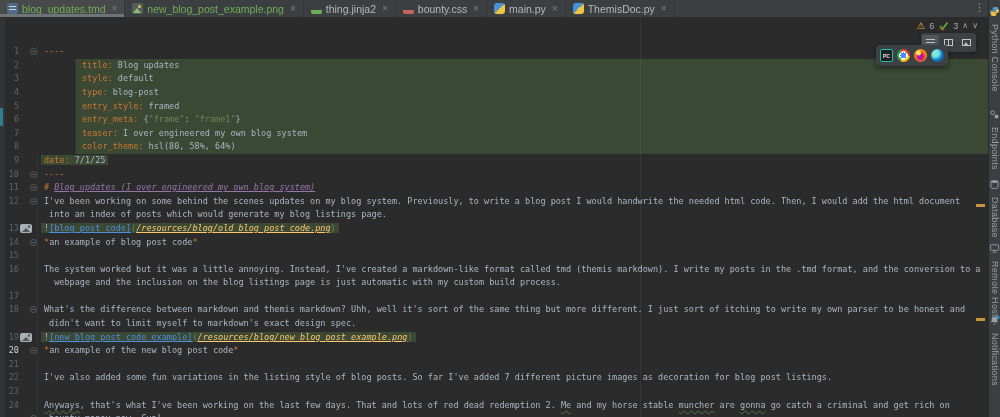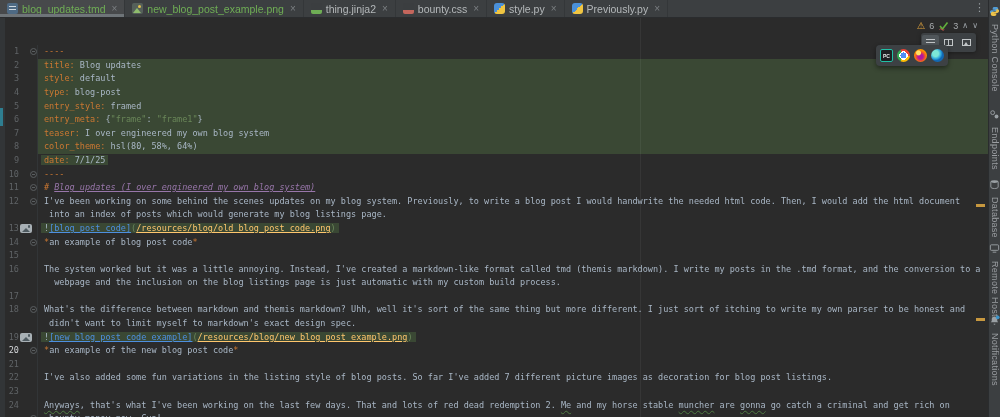--- a/index.html
+++ b/index.html
@@ -44,28 +44,28 @@
   .gut .num{position:absolute;left:0;top:0;width:14px;text-align:right;}
   .row.cur .num{color:#d3d5d8;}
   .gut .fold{position:absolute;left:25px;top:3px;width:7px;height:7px;border:1px solid #5a5e60;
              border-radius:50%;box-sizing:border-box;}
   .gut .fold::after{content:"";position:absolute;left:1px;right:1px;top:2px;height:1px;background:#5a5e60;}
   .gut .gicon{position:absolute;left:15px;top:2px;width:12px;height:9px;background:#a8b0b5;border-radius:2px;}
   .gut .gicon::after{content:"";position:absolute;left:2px;bottom:1px;
       border-left:4px solid transparent;border-right:4px solid transparent;border-bottom:4px solid #4e5a60;}
   .gut .gicon::before{content:"";position:absolute;right:2px;top:1.5px;width:2.5px;height:2.5px;border-radius:50%;background:#4e5a60;}
   .code{flex:1;min-width:0;border-left:1px solid #323537;padding-left:6px;}
-  .code.bgfull{background:#3a4834;}
+  .code.bgfull{background:#3a4834;margin-left:38px;}
   .frag{background:#3a4834;margin-left:-3px;padding:0 3px;}
 
   .c-key{color:#cc7832;} .c-txt{color:#a9b7c6;} .c-str{color:#6a8759;}
   .c-dash{color:#cc7832;} .c-hash{color:#cc7832;}
   .c-hd{color:#9876aa;font-style:italic;text-decoration:underline;}
   .c-lnk{color:#4d8fe0;text-decoration:underline;text-underline-offset:1px;}
-  .c-pth{color:#ffc66d;text-decoration:underline;text-underline-offset:1px;}
+  .c-pth{color:#ffc66d;font-style:italic;text-decoration:underline;text-underline-offset:1px;}
   .c-par{color:#6a8759;} .c-st{color:#cc7832;} .c-em{color:#a9b7c6;}
   .c-ty{color:#a9b7c6;text-decoration:underline;text-decoration-style:wavy;
         text-decoration-color:#4f7a43;text-decoration-thickness:1px;text-underline-offset:2px;}
 
   .guide{position:absolute;left:640px;top:18px;width:1px;height:399px;background:rgba(255,255,255,.055);}
 
   
   .inspect{position:absolute;top:20px;right:22px;height:12px;display:flex;align-items:center;gap:4px;
            font-size:9px;color:#a8abae;}
   .w-tri{color:#dca03c;font-size:9.5px;line-height:1;}
@@ -129,26 +129,26 @@
         <span class="lbl">thing.jinja2</span>
         <span class="close">×</span>
       </div>
       <div class="tab">
         <span class="fi css"></span>
         <span class="lbl">bounty.css</span>
         <span class="close">×</span>
       </div>
       <div class="tab">
         <span class="fi py"></span>
-        <span class="lbl">style.py</span>
+        <span class="lbl">main.py</span>
         <span class="close">×</span>
       </div>
       <div class="tab">
         <span class="fi py"></span>
-        <span class="lbl">Previously.py</span>
+        <span class="lbl">ThemisDoc.py</span>
         <span class="close">×</span>
       </div>
       <span class="kebab">⋮</span>
   </div>
 
   <div class="lstripe"></div>
   <div class="lmark"></div>
 
   <div class="editor">
     <div><div class="row"><span class="gut"><span class="num">1</span><span class="fold"></span></span><span class="code"><span class="c-dash">----</span></span></div><div class="row"><span class="gut"><span class="num">2</span></span><span class="code bgfull"><span class="c-key">title:</span><span class="c-txt"> Blog updates</span></span></div><div class="row"><span class="gut"><span class="num">3</span></span><span class="code bgfull"><span class="c-key">style:</span><span class="c-txt"> default</span></span></div><div class="row"><span class="gut"><span class="num">4</span></span><span class="code bgfull"><span class="c-key">type:</span><span class="c-txt"> blog-post</span></span></div><div class="row"><span class="gut"><span class="num">5</span></span><span class="code bgfull"><span class="c-key">entry_style:</span><span class="c-txt"> framed</span></span></div><div class="row"><span class="gut"><span class="num">6</span></span><span class="code bgfull"><span class="c-key">entry_meta:</span><span class="c-txt"> {</span><span class="c-str">"frame"</span><span class="c-txt">: </span><span class="c-str">"frame1"</span><span class="c-txt">}</span></span></div><div class="row"><span class="gut"><span class="num">7</span></span><span class="code bgfull"><span class="c-key">teaser:</span><span class="c-txt"> I over engineered my own blog system</span></span></div><div class="row"><span class="gut"><span class="num">8</span></span><span class="code bgfull"><span class="c-key">color_theme:</span><span class="c-txt"> hsl(80, 58%, 64%)</span></span></div><div class="row"><span class="gut"><span class="num">9</span></span><span class="code"><span class="frag"><span class="c-key">date:</span><span class="c-txt"> 7/1/25</span></span></span></div><div class="row"><span class="gut"><span class="num">10</span><span class="fold"></span></span><span class="code"><span class="c-dash">----</span></span></div><div class="row"><span class="gut"><span class="num">11</span><span class="fold"></span></span><span class="code"><span class="c-hash"># </span><span class="c-hd">Blog updates (I over engineered my own blog system)</span></span></div><div class="row"><span class="gut"><span class="num">12</span><span class="fold"></span></span><span class="code"><span class="c-txt">I've been working on some behind the scenes updates on my blog system. Previously, to write a blog post I would handwrite the needed html code. Then, I would add the html document</span></span></div><div class="row"><span class="gut"><span class="num"></span></span><span class="code"><span class="c-txt"> into an index of posts which would generate my blog listings page.</span></span></div><div class="row"><span class="gut"><span class="num">13</span><span class="gicon"></span></span><span class="code"><span class="frag"><span class="c-txt">!</span><span class="c-lnk">[blog post code]</span><span class="c-par">(</span><span class="c-pth">/resources/blog/old_blog_post_code.png</span><span class="c-par">)</span></span></span></div><div class="row"><span class="gut"><span class="num">14</span><span class="fold"></span></span><span class="code"><span class="c-st">*</span><span class="c-em">an example of blog post code</span><span class="c-st">*</span></span></div><div class="row"><span class="gut"><span class="num">15</span></span><span class="code"></span></div><div class="row"><span class="gut"><span class="num">16</span></span><span class="code"><span class="c-txt">The system worked but it was a little annoying. Instead, I've created a markdown-like format called tmd (themis markdown). I write my posts in the .tmd format, and the conversion to a</span></span></div><div class="row"><span class="gut"><span class="num"></span></span><span class="code"><span class="c-txt">  webpage and the inclusion on the blog listings page is just automatic with my custom build process.</span></span></div><div class="row"><span class="gut"><span class="num">17</span></span><span class="code"></span></div><div class="row"><span class="gut"><span class="num">18</span><span class="fold"></span></span><span class="code"><span class="c-txt">What's the difference between markdown and themis markdown? Uhh, well it's sort of the same thing but more different. I just sort of itching to write my own parser to be honest and</span></span></div><div class="row"><span class="gut"><span class="num"></span></span><span class="code"><span class="c-txt"> didn't want to limit myself to markdown's exact design spec.</span></span></div><div class="row"><span class="gut"><span class="num">19</span><span class="gicon"></span></span><span class="code"><span class="frag"><span class="c-txt">!</span><span class="c-lnk">[new blog post code example]</span><span class="c-par">(</span><span class="c-pth">/resources/blog/new_blog_post_example.png</span><span class="c-par">)</span></span></span></div><div class="row cur"><span class="gut"><span class="num">20</span><span class="fold"></span></span><span class="code"><span class="c-st">*</span><span class="c-em">an example of the new blog post code</span><span class="c-st">*</span></span></div><div class="row"><span class="gut"><span class="num">21</span></span><span class="code"></span></div><div class="row"><span class="gut"><span class="num">22</span></span><span class="code"><span class="c-txt">I've also added some fun variations in the listing style of blog posts. So far I've added 7 different picture images as decoration for blog post listings.</span></span></div><div class="row"><span class="gut"><span class="num">23</span></span><span class="code"></span></div><div class="row"><span class="gut"><span class="num">24</span></span><span class="code"><span class="c-ty">Anyways</span><span class="c-txt">, that's what I've been working on the last few days. That and lots of red dead redemption 2. </span><span class="c-ty">Me</span><span class="c-txt"> and my horse stable </span><span class="c-ty">muncher</span><span class="c-txt"> are </span><span class="c-ty">gonna</span><span class="c-txt"> go catch a criminal and get rich on</span></span></div><div class="row"><span class="gut"><span class="num"></span><span class="fold"></span></span><span class="code"><span class="c-txt"> bounty money now. </span><span class="c-ty">Cya</span><span class="c-txt">!</span></span></div></div>

